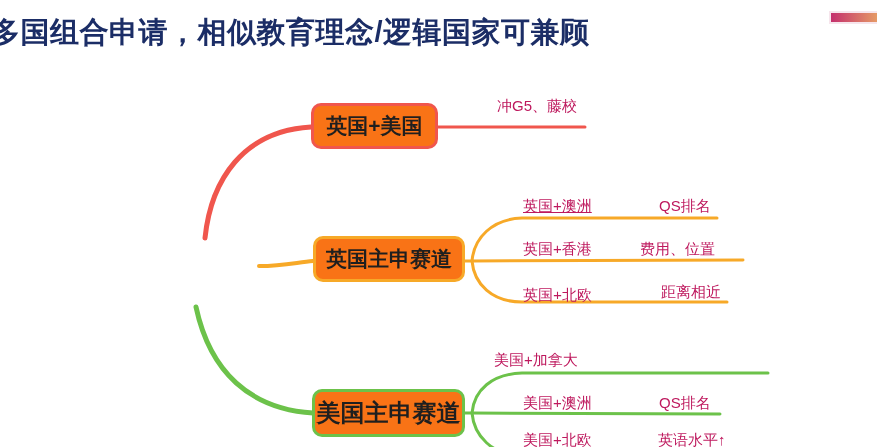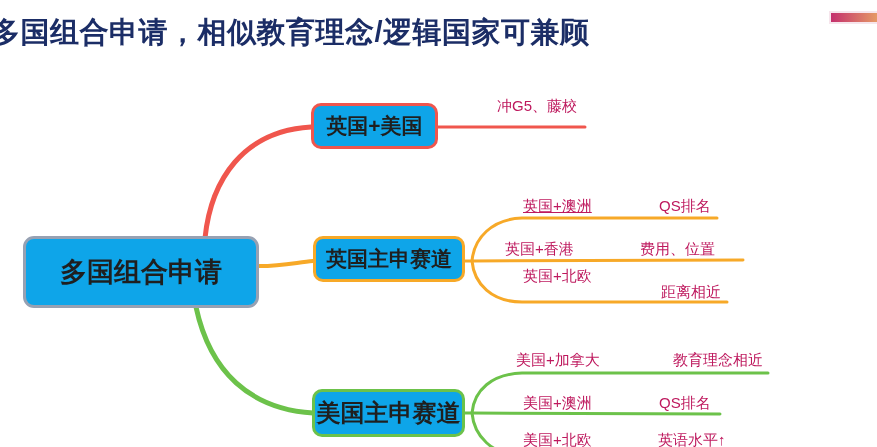--- a/index.html
+++ b/index.html
@@ -35,21 +35,21 @@
   .stroke-red    { stroke: var(--red, #f0564d); }
   .stroke-yellow { stroke: var(--yellow, #f7a928); }
   .stroke-green  { stroke: var(--green, #6cc24a); }
   .w5 { stroke-width: 5; }
   .w4 { stroke-width: 4; }
   .w3 { stroke-width: 3; }
 
   .node {
     position: absolute;
     box-sizing: border-box;
-    background: #0ea5e9;
+    background: #f97316;
     border-radius: 10px;
     display: flex;
     align-items: center;
     justify-content: center;
     font-weight: bold;
     color: #1f1f1f;
   }
   #root-node {
     left: 23px; top: 236px; width: 236px; height: 72px;
     border: 3px solid var(--gray, #96a1b3);
@@ -99,38 +99,36 @@
     <path class="edge stroke-yellow w3" d="M 472 261 L 743 260"></path>
     <path class="edge stroke-yellow w3" d="M 472 261 C 474 284 492 302 522 302 L 727 302"></path>
 
     <path class="edge stroke-green w5" d="M 196 307 C 210 372 250 409 313 413"></path>
     <path class="edge stroke-green w3" d="M 465 413 L 472 413"></path>
     <path class="edge stroke-green w3" d="M 472 413 C 474 390 492 374 522 373 L 768 373"></path>
     <path class="edge stroke-green w3" d="M 472 413 L 720 414"></path>
     <path class="edge stroke-green w3" d="M 472 413 C 474 436 492 455 522 456 L 700 456"></path>
   </svg>
 
-  <div class="node" id="root-node">多国组合申请</div>
   <div class="node" id="node-uk-us">英国+美国</div>
   <div class="node" id="node-uk-track">英国主申赛道</div>
   <div class="node" id="node-us-track">美国主申赛道</div>
 
   <div class="leaf-note" style="left:497px; top:97px;">冲G5、藤校</div>
 
   <div class="leaf-label" style="left:523px; top:197px;text-decoration:underline;">英国+澳洲</div>
   <div class="leaf-note" style="left:659px; top:197px;">QS排名</div>
 
-  <div class="leaf-label" style="left:505px; top:240px;">英国+香港</div>
+  <div class="leaf-label" style="left:523px; top:240px;">英国+香港</div>
   <div class="leaf-note" style="left:640px; top:240px;">费用、位置</div>
 
-  <div class="leaf-label" style="left:523px; top:267px;">英国+北欧</div>
+  <div class="leaf-label" style="left:523px; top:286px;font-family:Liberation Mono, monospace;">英国+北欧</div>
   <div class="leaf-note" style="left:661px; top:283px;text-align:right;">距离相近</div>
 
-  <div class="leaf-label" style="left:516px; top:351px;">美国+加拿大</div>
-  <div class="leaf-note" style="left:673px; top:351px;">教育理念相近</div>
+  <div class="leaf-label" style="left:494px; top:351px;">美国+加拿大</div>
 
   <div class="leaf-label" style="left:523px; top:394px;">美国+澳洲</div>
   <div class="leaf-note" style="left:659px; top:394px;">QS排名</div>
 
   <div class="leaf-label" style="left:523px; top:431px;">美国+北欧</div>
   <div class="leaf-note" style="left:658px; top:431px;">英语水平↑</div>
 
 </div>
 
 </body></html>

